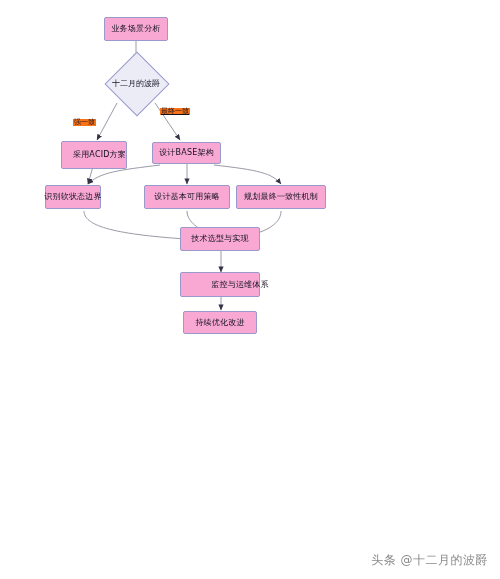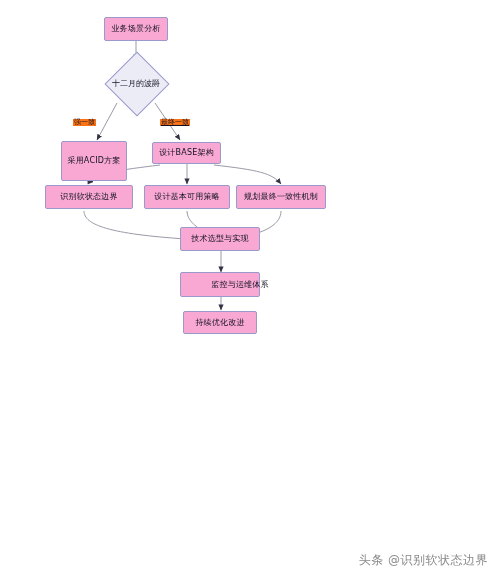--- a/index.html
+++ b/index.html
@@ -138,31 +138,31 @@
     <span>业务场景分析</span>
   </div>
 
   <div class="diamond-wrap" style="left:106px; top:62px; width:60px; height:42px;">
     <span class="diamond-shape"></span>
     <span class="diamond-label">十二月的波爵</span>
   </div>
 
   <div class="edge-label" style="left:73px; top:119px;">强一致</div>
 
-  <div class="edge-label" style="left:160px; top:119px;text-decoration:underline;">最终一致</div>
+  <div class="edge-label" style="left:160px; top:108px;text-decoration:underline;">最终一致</div>
 
-  <div class="node" style="left:61px; top:141px; width:66px; height:40px;">
+  <div class="node" style="left:61px; top:141px; width:66px; height:28px;justify-content:flex-end;">
     <span>采用ACID方案</span>
   </div>
 
   <div class="node" style="left:152px; top:142px; width:69px; height:22px;">
     <span>设计BASE架构</span>
   </div>
 
-  <div class="node" style="left:45px; top:185px; width:88px; height:24px;">
+  <div class="node" style="left:45px; top:185px; width:56px; height:24px;">
     <span>识别软状态边界</span>
   </div>
 
   <div class="node" style="left:144px; top:185px; width:86px; height:24px;">
     <span>设计基本可用策略</span>
   </div>
 
   <div class="node" style="left:236px; top:185px; width:90px; height:24px;">
     <span>规划最终一致性机制</span>
   </div>
@@ -172,15 +172,15 @@
   </div>
 
   <div class="node" style="left:180px; top:272px; width:80px; height:25px;padding-left:40px;">
     <span>监控与运维体系</span>
   </div>
 
   <div class="node" style="left:183px; top:311px; width:74px; height:23px;">
     <span>持续优化改进</span>
   </div>
 
-  <div class="watermark">头条 @识别软状态边界</div>
+  <div class="watermark">头条 @十二月的波爵</div>
 
 </div>
 
 </body></html>

